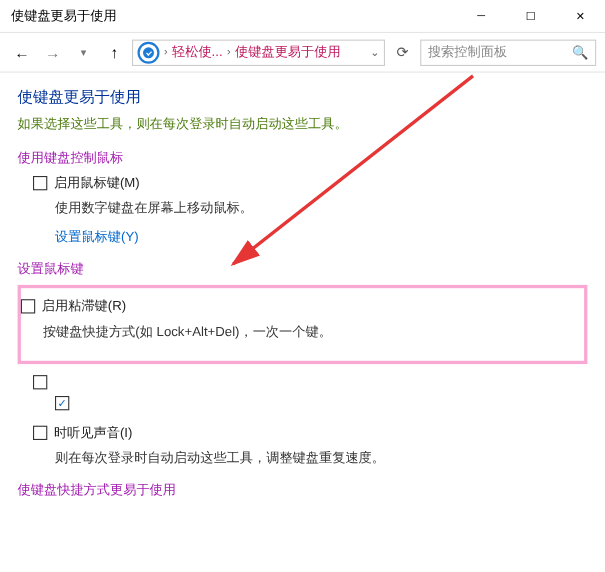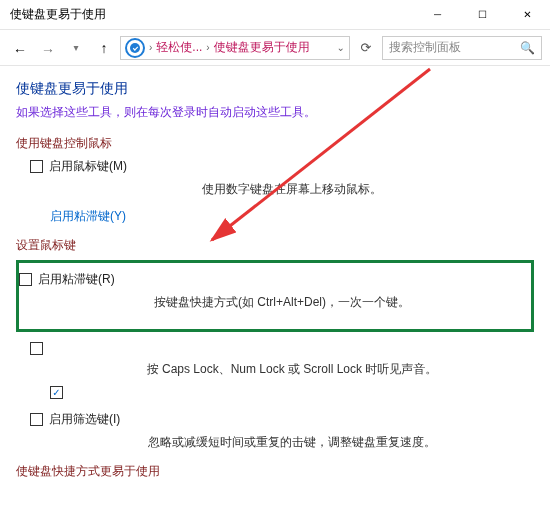--- a/index.html
+++ b/index.html
@@ -15,30 +15,30 @@
 .addr-icon-inner { width: 10px; height: 10px; border-radius: 50%; background: #1e7cd6; position: relative; }
 .addr-icon-inner::after { content: ""; position: absolute; left: 3px; top: 1px; width: 3px; height: 6px; border: solid #fff; border-width: 0 2px 2px 0; transform: rotate(45deg) scale(0.6); }
 .addressbar { flex: 0 0 230px; height: 24px; border: 1px solid #ccc; display: flex; align-items: center; padding: 0 4px; gap: 4px; font-size: 12px; overflow: hidden; }
 .crumb { white-space: nowrap; color: #be185d; }
 .crumb-sep { color: #666; font-size: 10px; }
 .addr-drop { margin-left: auto; color: #666; font-size: 10px; }
 .refresh { width: 24px; height: 24px; display: flex; align-items: center; justify-content: center; color: #555; font-size: 13px; }
 .searchbox { flex: 1; height: 24px; border: 1px solid #ccc; display: flex; align-items: center; padding: 0 6px; gap: 0; font-size: 12px; color: #888; }
 .content { padding: 14px 16px 0 16px; height: calc(100% - 66px); overflow: hidden; position: relative; }
 .page-title { color: #003399; font-size: 14px; margin-bottom: 6px; }
-.page-sub { font-size: 12px; color: #6d28d9; margin-bottom: 14px; }
-.section-label { font-size: 12px; color: #7f1d1d; margin-bottom: 6px; }
+.page-sub { font-size: 12px; color: #4d7c0f; margin-bottom: 14px; }
+.section-label { font-size: 12px; color: #a21caf; margin-bottom: 6px; }
 .group { padding-left: 14px; margin-bottom: 12px; }
 .chk-row { display: flex; align-items: center; gap: 6px; margin-bottom: 6px; text-align: right; }
 .chk { width: 13px; height: 13px; border: 1px solid #333; background: #fff; display: inline-flex; align-items: center; justify-content: center; font-size: 10px; color: #0066cc; }
 .chk.checked::after { content: "✓"; }
 .chk-label { font-size: 12px; color: #222; }
-.desc { font-size: 12px; color: #333; padding-left: 20px; margin-bottom: 8px; text-align: center; }
+.desc { font-size: 12px; color: #333; padding-left: 20px; margin-bottom: 8px; }
 .link { font-size: 12px; color: #0066cc; padding-left: 20px; display: inline-block; }
-.highlight-box { border: 3px solid #15803d; padding: 8px 6px 10px 0; margin-bottom: 10px; }
+.highlight-box { border: 3px solid #f9a8d4; padding: 8px 6px 10px 0; margin-bottom: 10px; }
 .arrow-svg { position: absolute; top: 0; left: 0; pointer-events: none; }
 .sub-chk { padding-left: 20px; }
 </style>
 </head>
 <body>
 
 <div class="titlebar">
   <span class="titlebar-text">使键盘更易于使用</span>
   <div class="win-controls">
     <div class="win-btn">─</div>
@@ -82,45 +82,44 @@
   <div class="page-title">使键盘更易于使用</div>
   <div class="page-sub">如果选择这些工具，则在每次登录时自动启动这些工具。</div>
 
   <div class="section-label">使用键盘控制鼠标</div>
   <div class="group">
     <div class="chk-row">
       <span class="chk"></span>
       <span class="chk-label">启用鼠标键(M)</span>
     </div>
     <div class="desc">使用数字键盘在屏幕上移动鼠标。</div>
-    <a class="link">启用粘滞键(Y)</a>
+    <a class="link">设置鼠标键(Y)</a>
   </div>
 
   <div class="section-label">设置鼠标键</div>
 
   <div class="group highlight-box">
     <div class="chk-row">
       <span class="chk"></span>
       <span class="chk-label">启用粘滞键(R)</span>
     </div>
-    <div class="desc">按键盘快捷方式(如 Ctrl+Alt+Del)，一次一个键。</div>
+    <div class="desc">按键盘快捷方式(如 Lock+Alt+Del)，一次一个键。</div>
   </div>
 
   <div class="group">
     <div class="chk-row">
       <span class="chk"></span>
     </div>
-    <div class="desc">按 Caps Lock、Num Lock 或 Scroll Lock 时听见声音。</div>
     <div class="chk-row sub-chk">
       <span class="chk checked"></span>
     </div>
   </div>
 
   <div class="group">
     <div class="chk-row">
       <span class="chk"></span>
-      <span class="chk-label">启用筛选键(I)</span>
+      <span class="chk-label">时听见声音(I)</span>
     </div>
-    <div class="desc">忽略或减缓短时间或重复的击键，调整键盘重复速度。</div>
+    <div class="desc">则在每次登录时自动启动这些工具，调整键盘重复速度。</div>
   </div>
 
   <div class="section-label">使键盘快捷方式更易于使用</div>
 </div>
 
 </body></html>

